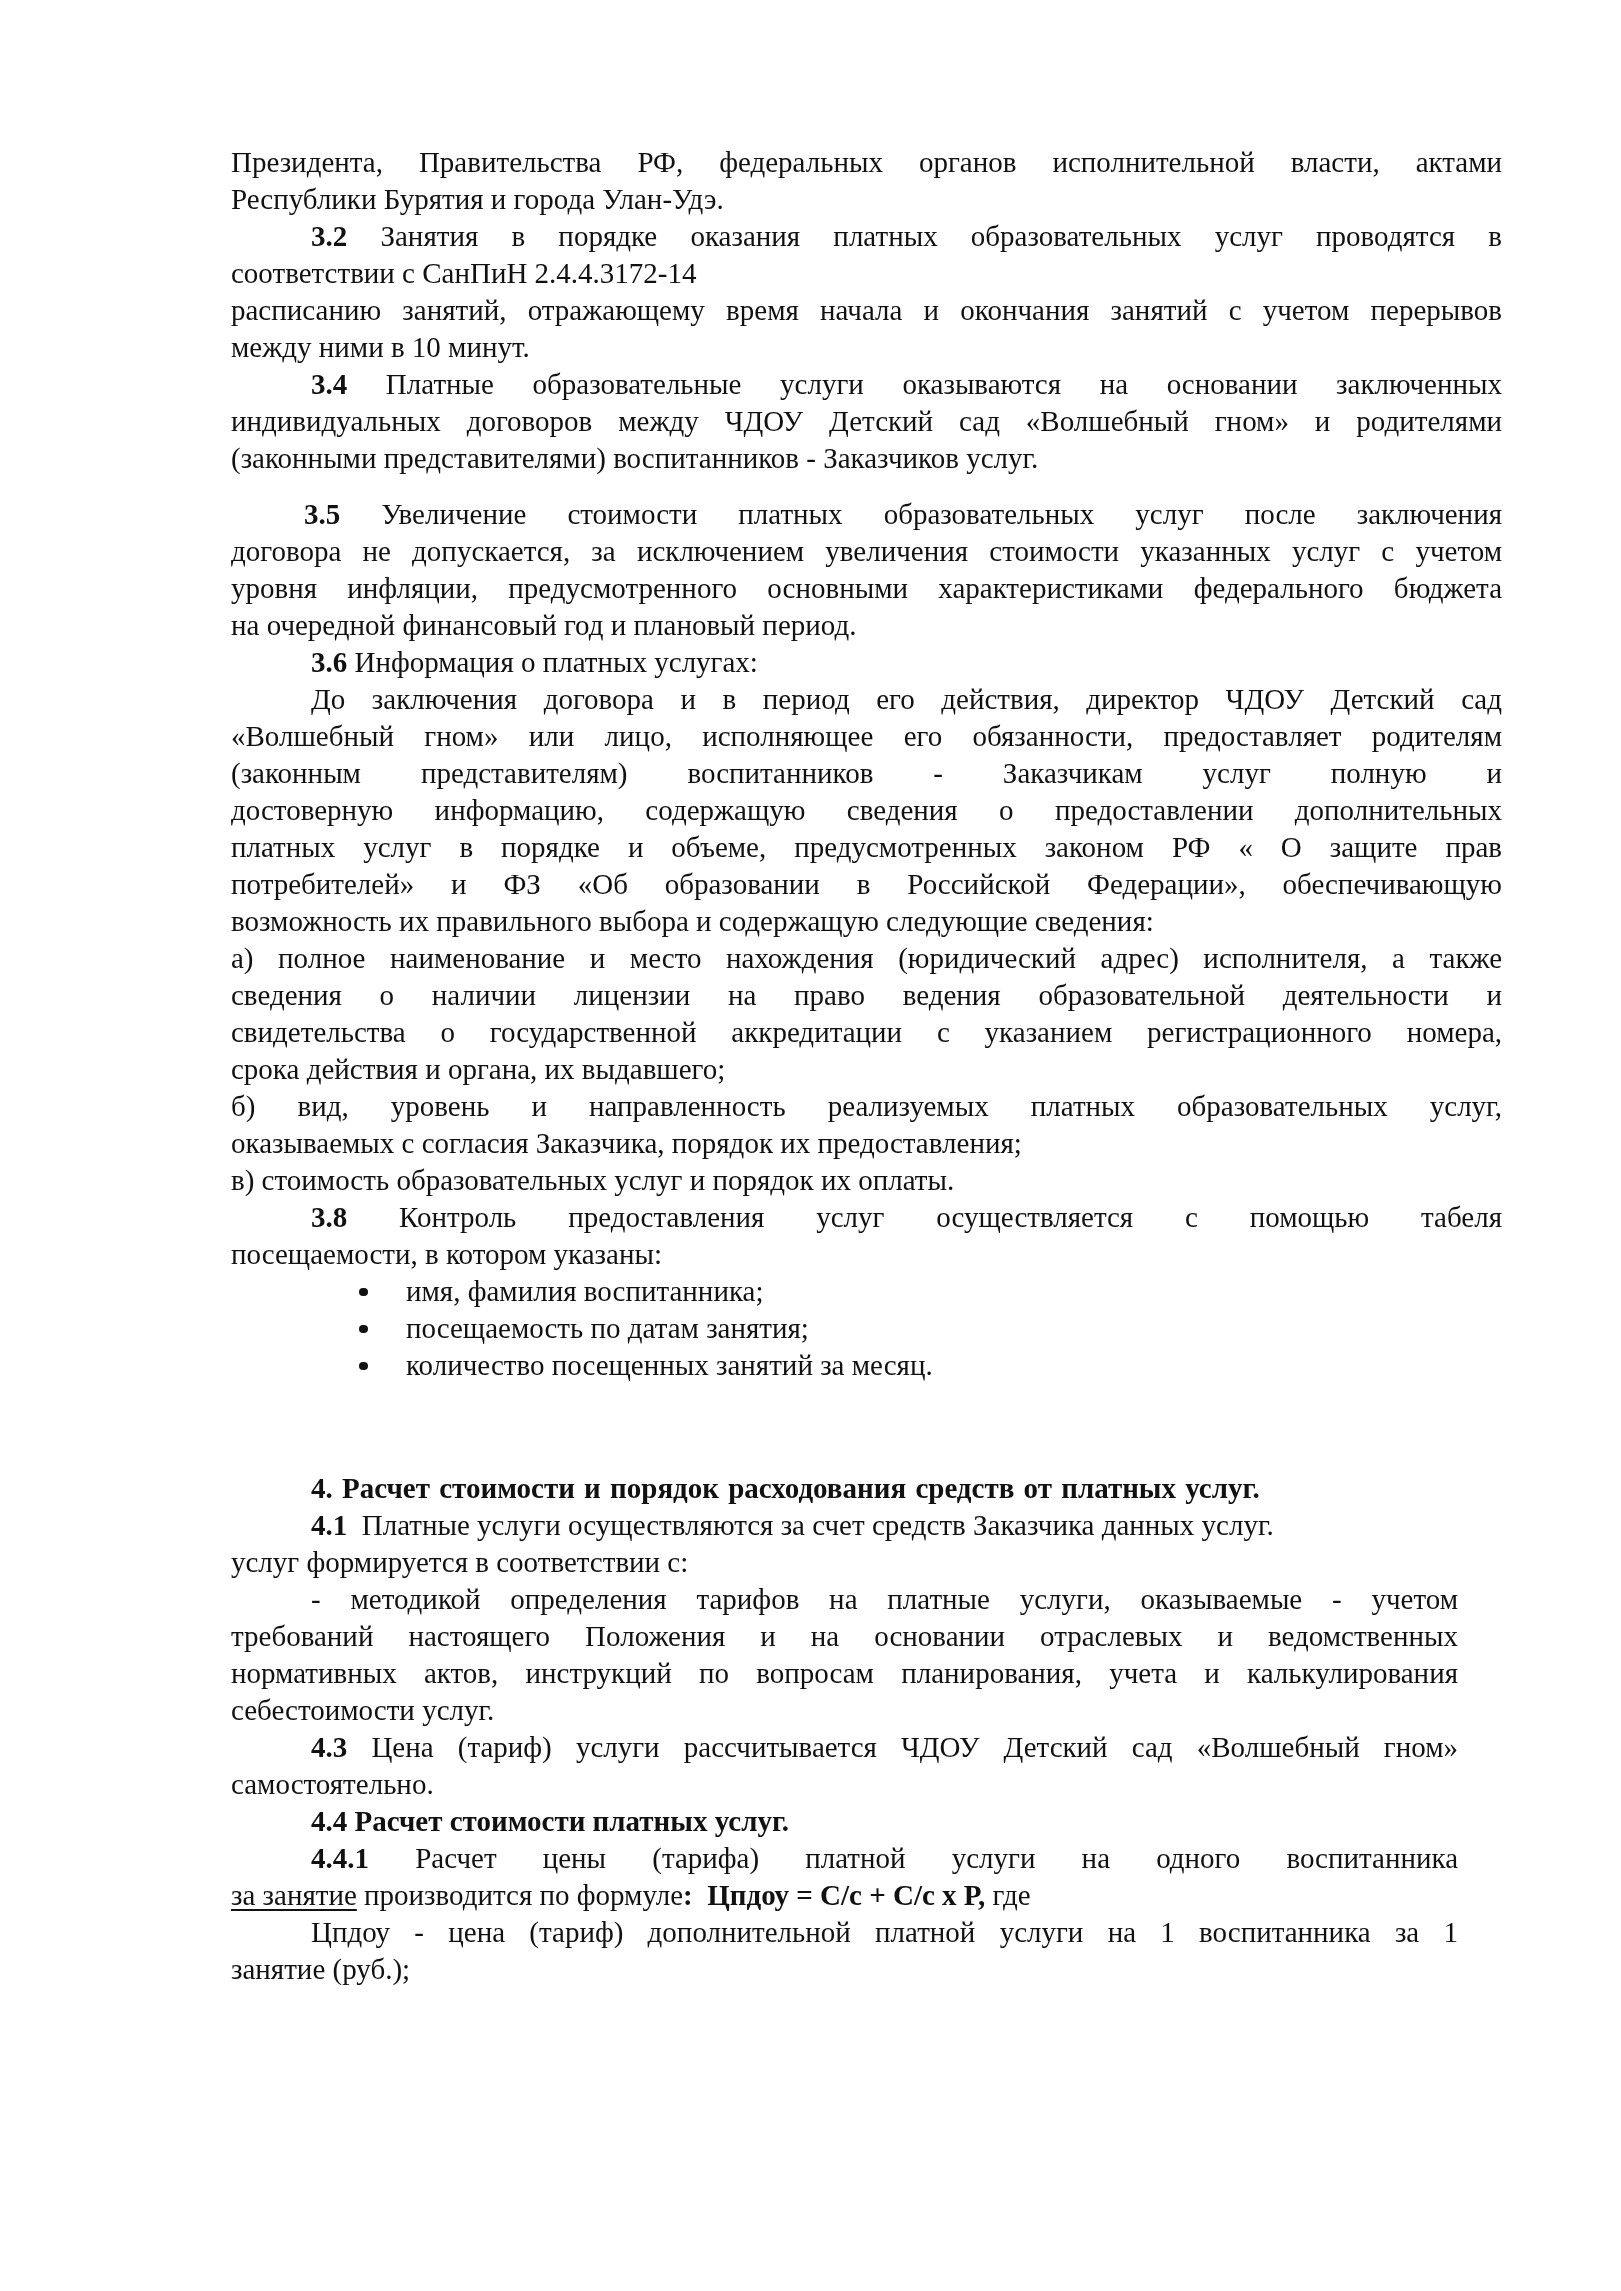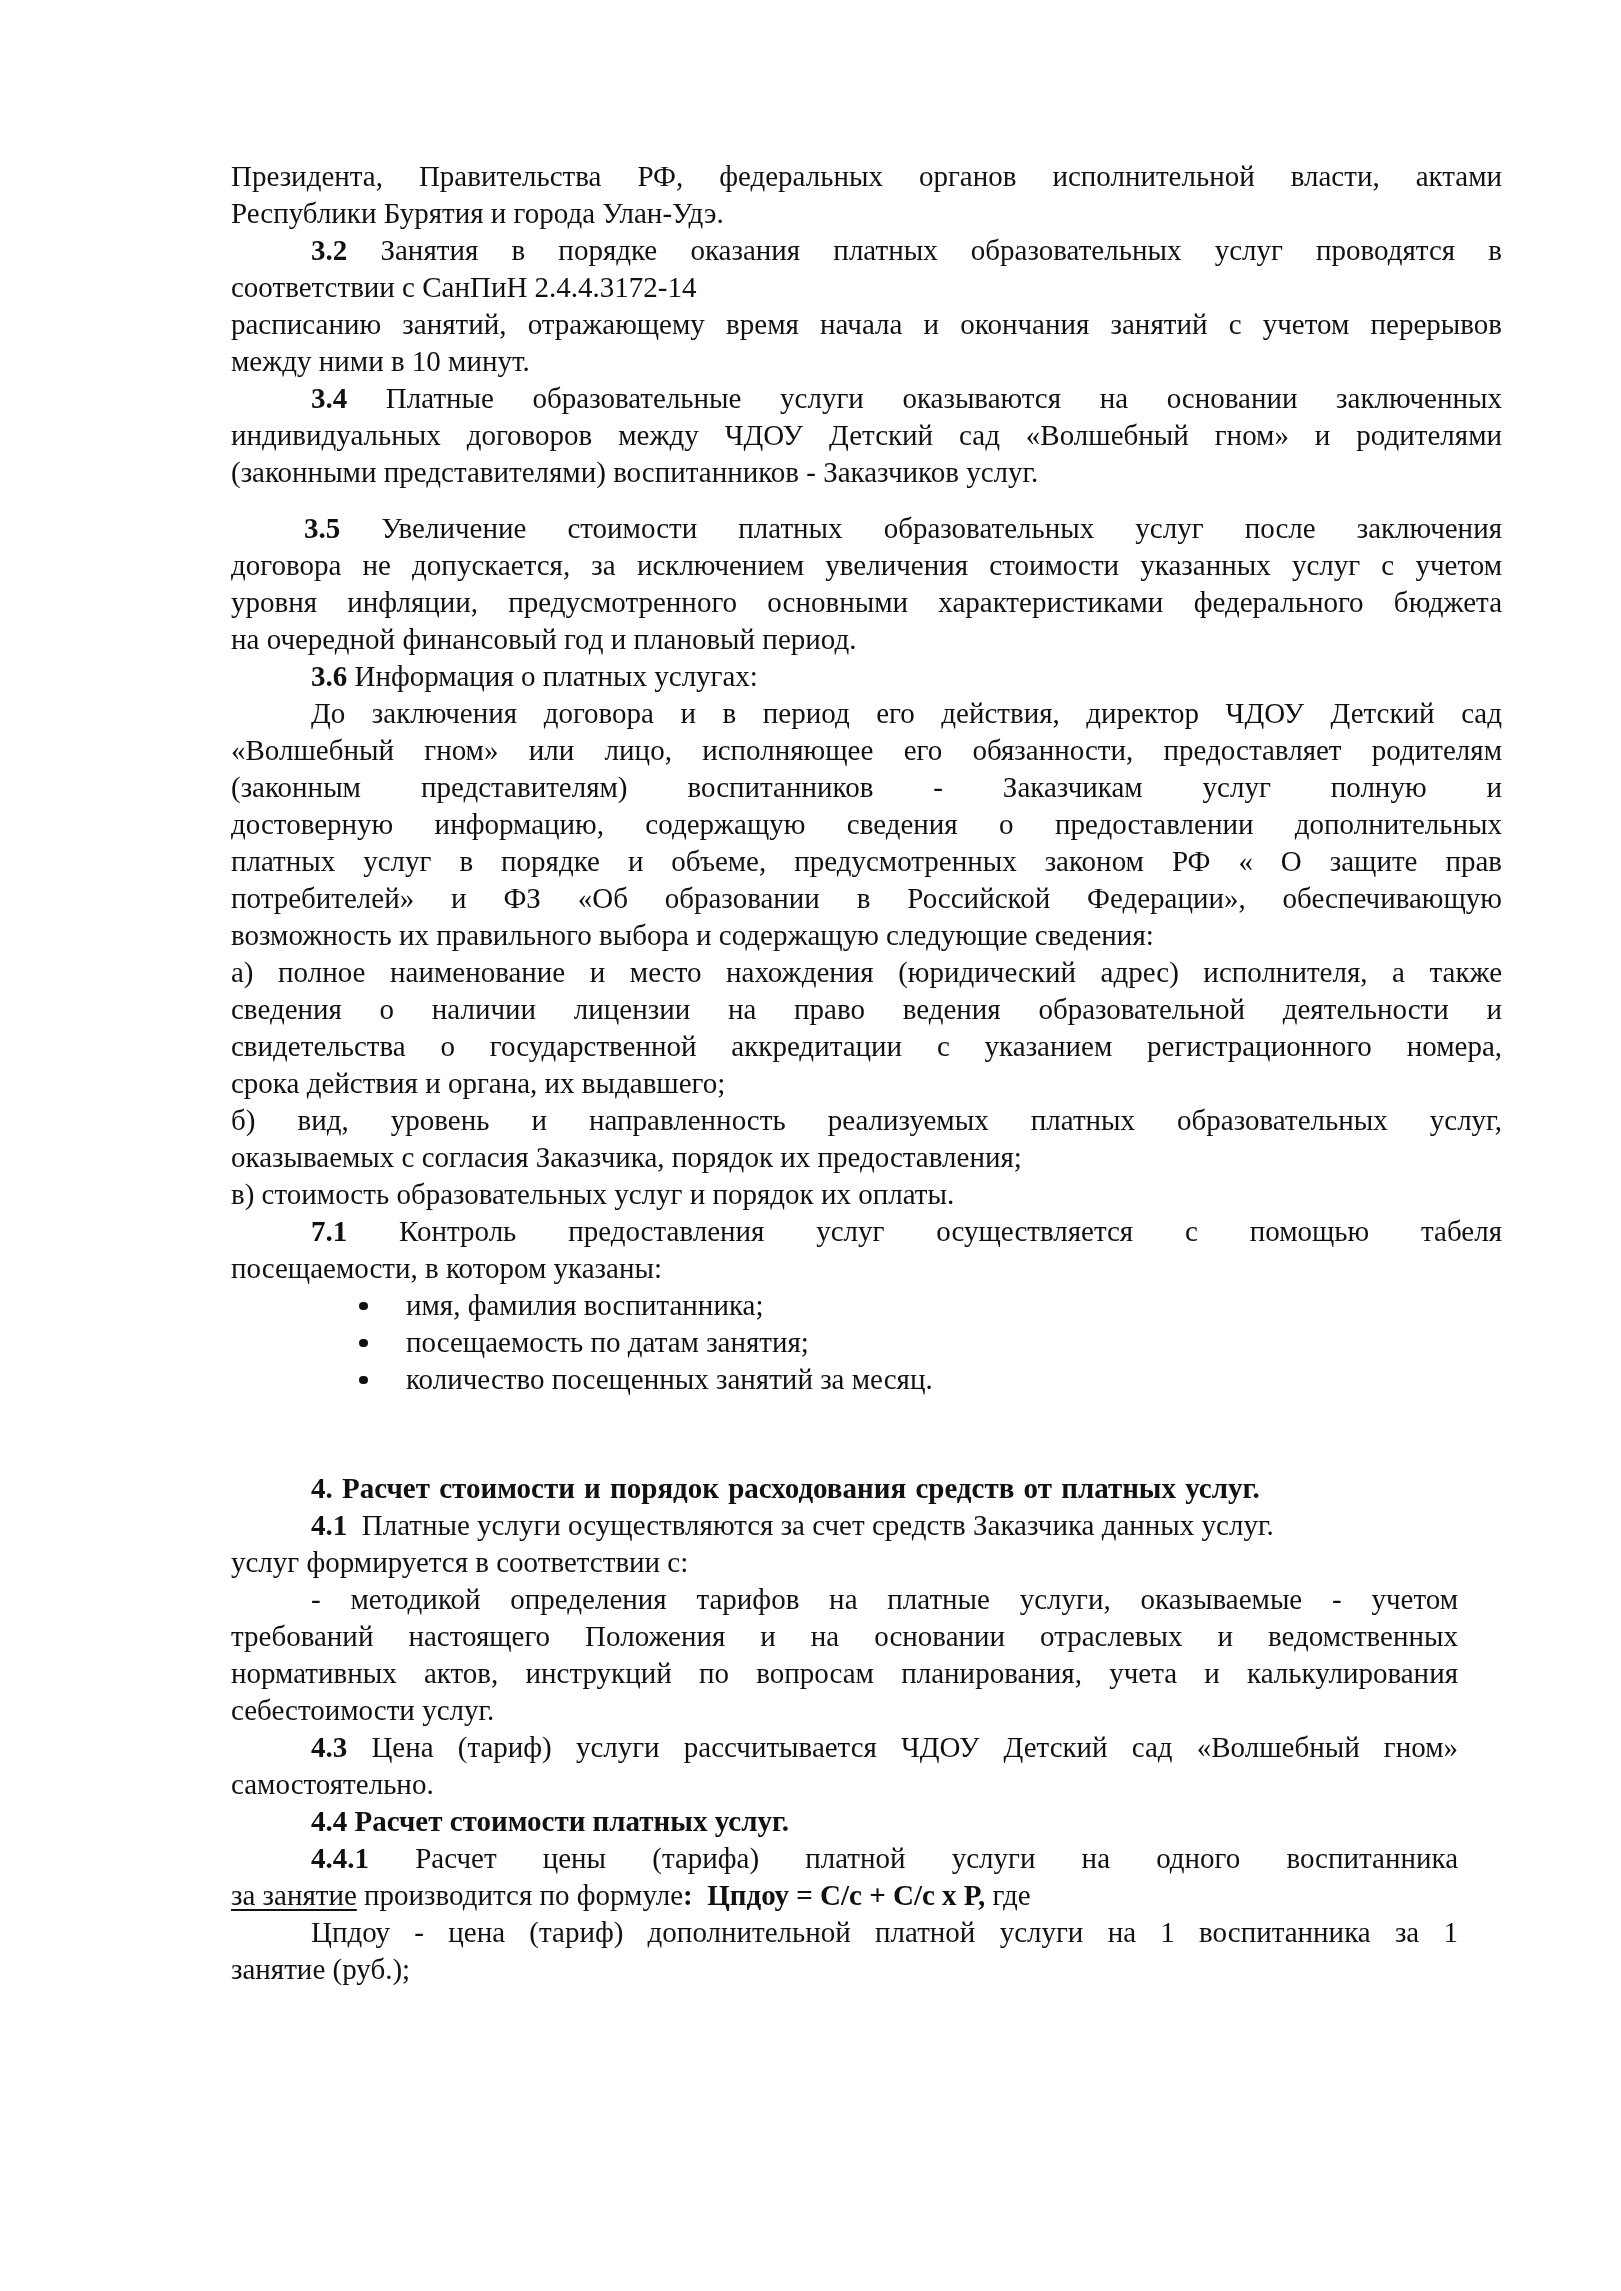--- a/index.html
+++ b/index.html
@@ -27,21 +27,21 @@
   .bullet-dot {
     position: absolute; left: 128px; top: 14.7px; width: 8.8px; height: 8.8px;
     border-radius: 50%; background: #111111;
   }
 </style>
 </head>
 <body>
 
 <div class="page">
 
-  <div class="block w3" style="top:158px;">
+  <div class="block w3" style="top:144px;">
 
     <div>
       <span class="line">Президента, Правительства РФ, федеральных органов исполнительной власти, актами</span>
       <span class="line last">Республики Бурятия и города Улан-Удэ.</span>
     </div>
 
     <div>
       <span class="line ind"><b>3.2</b> <span>Занятия в порядке оказания платных образовательных услуг проводятся в</span></span>
       <span class="line last">соответствии с СанПиН 2.4.4.3172-14</span>
     </div>
@@ -84,21 +84,21 @@
         <span class="line">б) вид, уровень и направленность реализуемых платных образовательных услуг,</span>
         <span class="line last">оказываемых с согласия Заказчика, порядок их предоставления;</span>
       </div>
       <div>
         <span class="line last">в) стоимость образовательных услуг и порядок их оплаты.</span>
       </div>
     </div>
 
 
     <div>
-      <span class="line ind"><b>7.1</b> <span>Контроль предоставления услуг осуществляется с помощью табеля</span></span>
+      <span class="line ind"><b>3.8</b> <span>Контроль предоставления услуг осуществляется с помощью табеля</span></span>
       <span class="line last">посещаемости, в котором указаны:</span>
 
       <ul style="margin:0;padding:0;list-style:none;">
         <li class="line bullet-line">
           <span class="bullet-dot"></span>
           <span>имя, фамилия воспитанника;</span>
         </li>
         <li class="line bullet-line">
           <span class="bullet-dot"></span>
           <span>посещаемость по датам занятия;</span>

